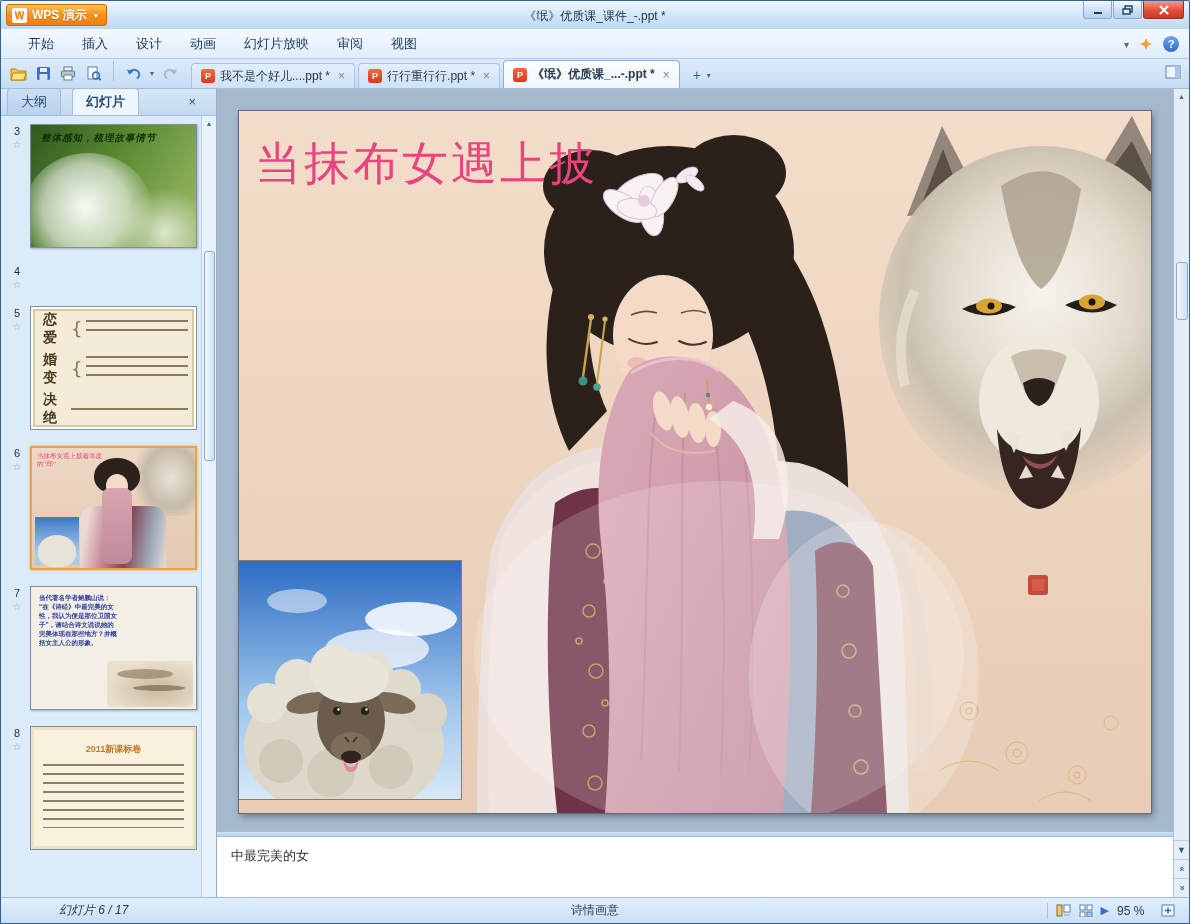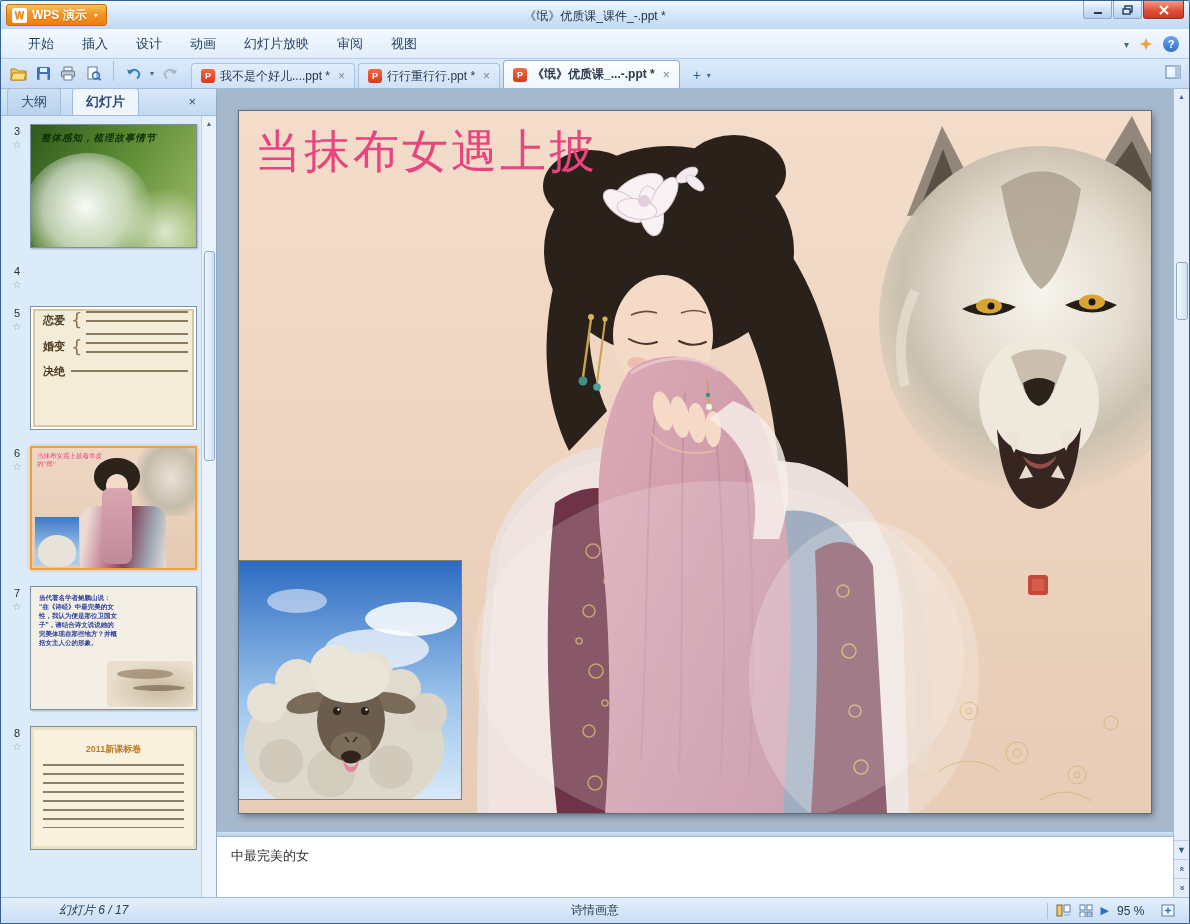--- a/index.html
+++ b/index.html
@@ -70,21 +70,21 @@
   .t4:after{content:"";position:absolute;right:-12px;bottom:-12px;width:56px;height:56px;border-radius:50%;background:radial-gradient(circle,rgba(240,180,205,.8),rgba(240,180,205,0) 70%);}
   .t4-title{margin-top:7px;text-align:center;font-size:8px;color:#c23a57;font-weight:bold;}
   .t4-cols{display:flex;gap:8px;padding:7px 10px 0 12px;}
   .t4-col{flex:1;height:84px;}
   .t4-col.blue{background:repeating-linear-gradient(to bottom,#43599e 0 2px,transparent 2px 8px);}
   .t4-col.dark{background:repeating-linear-gradient(to bottom,#55514b 0 2px,transparent 2px 7px);}
 
   
   .t5{background:#f3ecd8;box-shadow:inset 0 0 0 2px #fff,inset 0 0 0 4px #d9c9a3;}
   .t5-row{display:flex;align-items:center;gap:4px;padding:4px 8px 0 12px;}
-  .t5-label{font-size:11px;font-weight:bold;color:#4a3a20;width:24px;flex:0 0 auto;}
+  .t5-label{font-size:14px;font-weight:bold;color:#4a3a20;width:24px;flex:0 0 auto;}
   .t5-brace{font-size:18px;color:#8a7750;line-height:1;flex:0 0 auto;font-family:"DejaVu Sans",sans-serif;}
   .t5-lines{flex:1;}
   .t5-lines.l2{height:18px;background:repeating-linear-gradient(to bottom,#8a7a5a 0 2px,transparent 2px 9px);}
   .t5-lines.l3{height:27px;background:repeating-linear-gradient(to bottom,#8a7a5a 0 2px,transparent 2px 9px);}
   .t5-lines.l1{height:9px;background:repeating-linear-gradient(to bottom,#8a7a5a 0 2px,transparent 2px 9px);margin-top:6px;}
 
   
   .t6{background:linear-gradient(#eed8c5,#e4c9b2);}
   .t6-title{position:absolute;left:5px;top:4px;width:66px;font-size:6.5px;line-height:8px;color:#e8457f;font-family:"Liberation Serif","DejaVu Serif",serif;}
   .t6-wolf{position:absolute;right:-4px;top:-2px;width:62px;height:70px;background:radial-gradient(ellipse at 55% 45%,#e9e2d5 0%,#c4bbaa 55%,rgba(196,187,170,0) 82%);}
@@ -104,21 +104,21 @@
   
   .t8{background:#f7f1de;box-shadow:inset 0 0 0 3px #ece2c2;}
   .t8-title{margin-top:16px;text-align:center;font-size:9px;font-weight:bold;color:#c07a28;}
   .t8-lines{margin:8px 12px 0 12px;height:64px;background:repeating-linear-gradient(to bottom,#8a8068 0 2px,transparent 2px 9px);}
 
   
   .main{flex:1;display:flex;flex-direction:column;min-width:0;}
   .canvas{flex:1;position:relative;overflow:hidden;}
   .slide{position:absolute;left:50%;top:22px;transform:translateX(-50%);width:912px;height:702px;background:linear-gradient(#f3ddca,#e7ccb6);box-shadow:0 0 0 1px #5f6c7a,2px 3px 7px rgba(0,0,0,.4);overflow:hidden;}
   .slide-art{position:absolute;left:0;top:0;}
-  .slide-title{position:absolute;left:16px;top:12px;font-family:"Liberation Serif","DejaVu Serif",serif;font-size:46px;line-height:57px;letter-spacing:3px;color:#e8457f;z-index:3;}
+  .slide-title{position:absolute;left:16px;top:24px;font-family:"Liberation Serif","DejaVu Serif",serif;font-size:46px;line-height:57px;letter-spacing:3px;color:#e8457f;z-index:3;}
   .slide-title span{display:block;}
   .sheep-photo{position:absolute;left:0;bottom:14px;width:222px;height:238px;z-index:2;box-shadow:0 0 0 1px #8a7a6a;}
   .splitter{height:6px;background:linear-gradient(#d3e3f4,#b9cfe6);border-top:1px solid #9fbddd;border-bottom:1px solid #9fbddd;flex:0 0 auto;}
   .notes{height:60px;background:#fff;padding:10px 14px;font-size:13px;color:#333;flex:0 0 auto;}
 
   
   .vscroll{width:16px;flex:0 0 auto;background:#e4edf8;border-left:1px solid #a9c0da;display:flex;flex-direction:column;align-items:center;}
   .vscroll .scroll-thumb{width:12px;height:58px;margin-top:158px;background:linear-gradient(90deg,#f2f8fe,#cde0f4);border:1px solid #8fa9c8;border-radius:3px;}
   .vs-bottom{margin-top:auto;display:flex;flex-direction:column;align-items:center;}
   .vs-btn{width:15px;height:19px;display:flex;align-items:center;justify-content:center;font-size:9px;color:#2f5a8f;border-top:1px solid #b9cfe6;}

